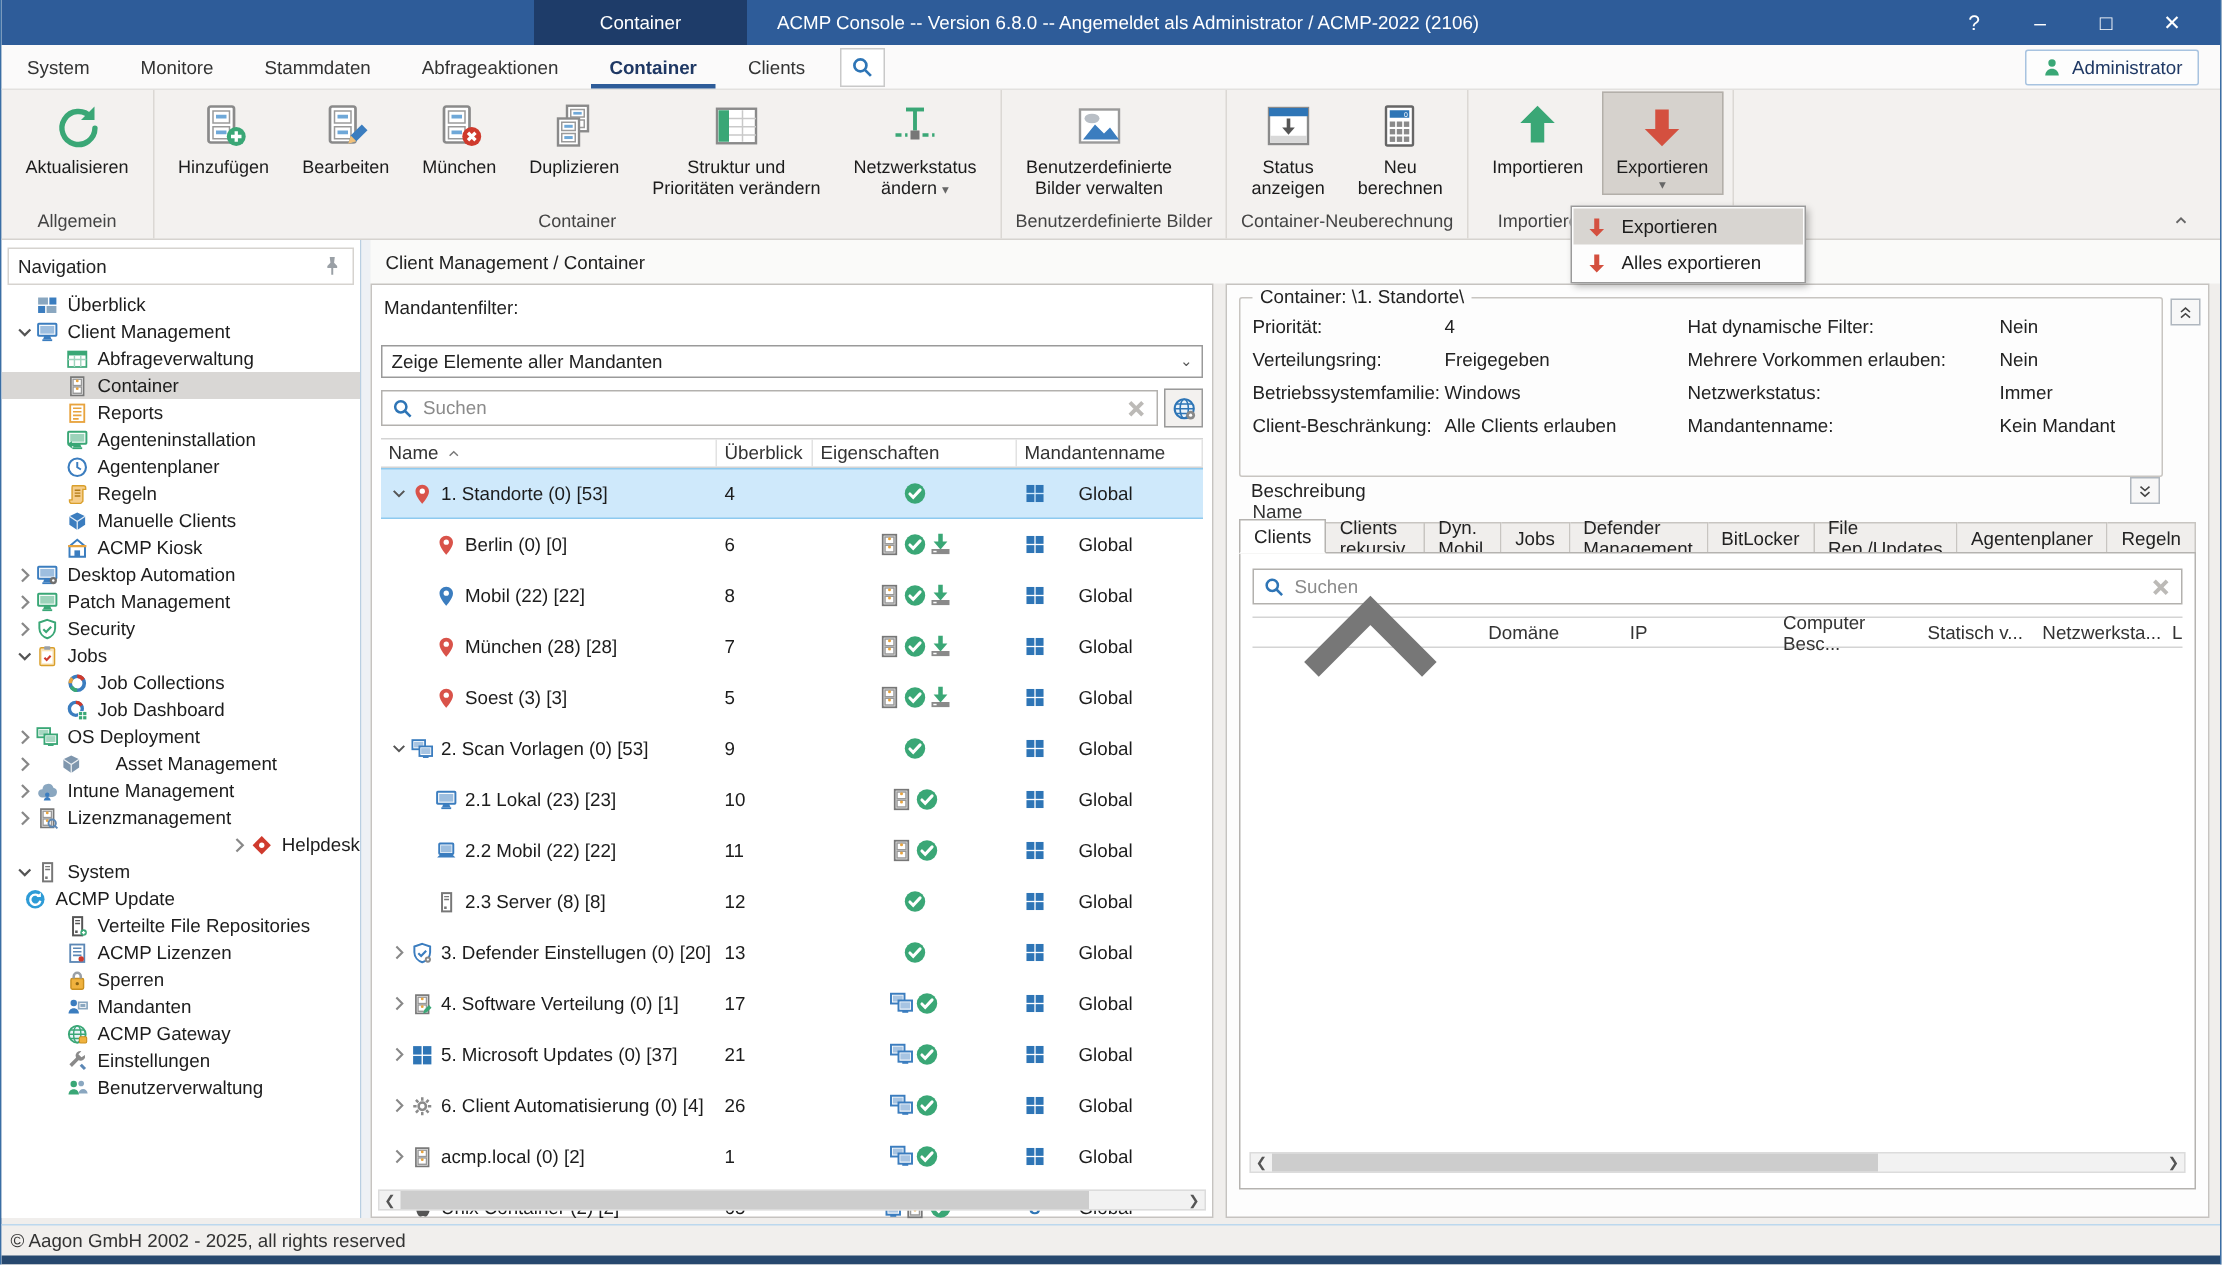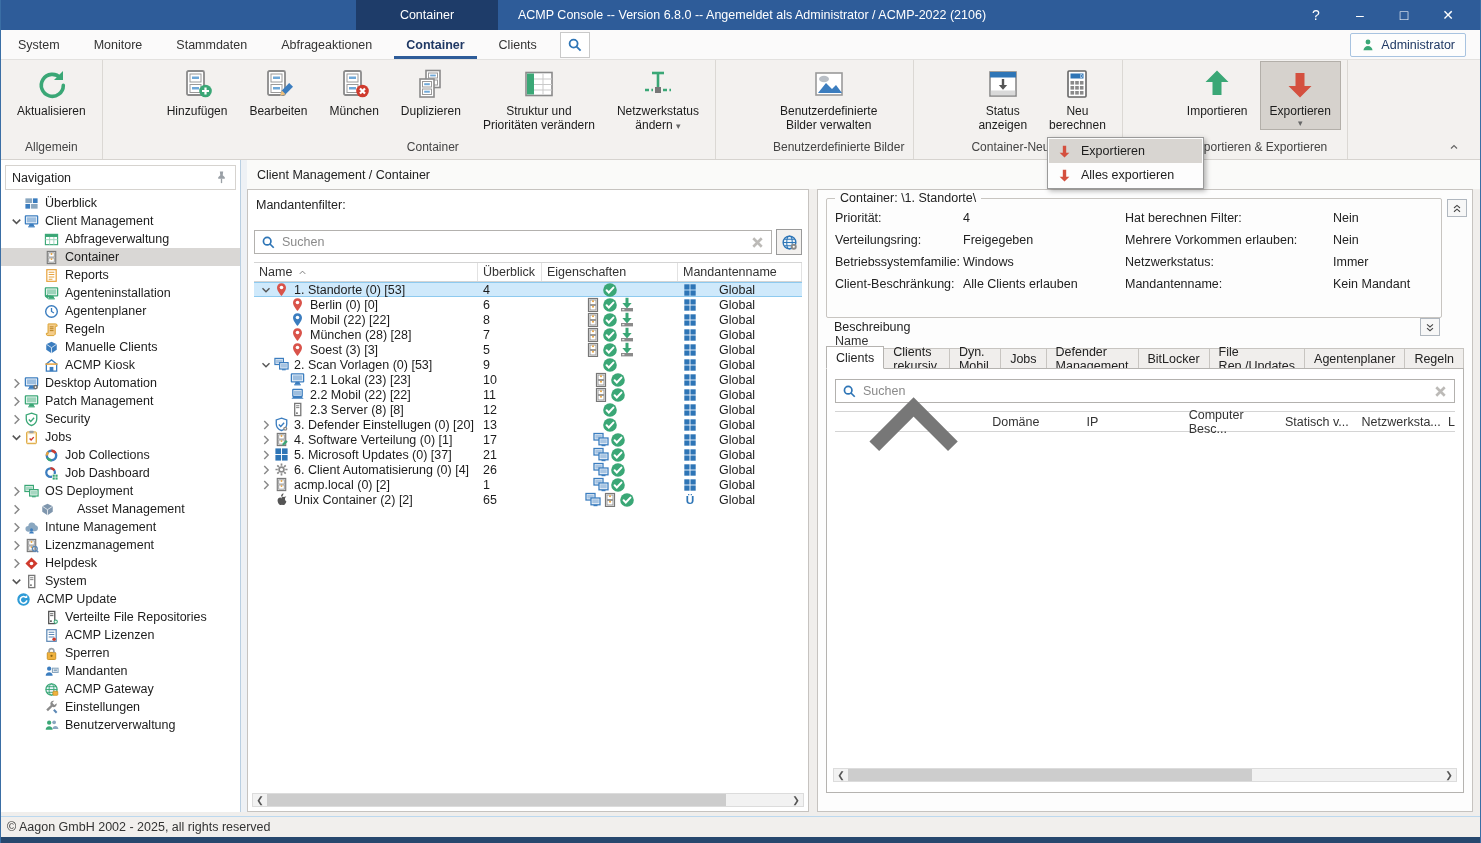--- a/index.html
+++ b/index.html
@@ -71,21 +71,21 @@
   .search-box .ph { color:#8a8a8a; font-size:12.5px; flex:1; }
   .search-box .clear { width:15px; height:15px; }
   .globe-btn { width:26px; height:26px; margin-top:-1px; border:1px solid #9a9a9a; background:#f3f1ef; display:flex; align-items:center; justify-content:center; }
   .globe-btn .icon { width:17px; height:17px; }
 
   
   .ttable { margin-top:7px; }
   .thead { display:flex; height:20px; border-top:1px solid #d4d4d4; border-bottom:1px solid #d4d4d4; align-items:center; font-size:12.5px; color:#333; }
   .thead .th { padding:0 5px; border-right:1px solid #e2e2e2; height:100%; display:flex; align-items:center; gap:5px; overflow:hidden; white-space:nowrap; }
   .th .sort { width:11px; height:11px; }
-  .trow { display:flex; height:15px; align-items:center; font-size:12.5px; color:#1c1c1c; }
+  .trow { display:flex; height:34px; align-items:center; font-size:12.5px; color:#1c1c1c; }
   .trow.sel { background:#cfe9fb; box-shadow:inset 0 1px 0 #8ecaef, inset 0 -1px 0 #8ecaef; }
   .tcell { padding:0 5px; height:100%; display:flex; align-items:center; overflow:hidden; white-space:nowrap; }
   .name-cell .exp { width:14px; height:14px; flex:0 0 14px; }
   .name-cell .icon { width:15px; height:15px; flex:0 0 15px; margin:0 5px 0 1px; }
   .prop-icon { width:16px; height:16px; margin-right:1px; }
   .mand-icon { width:14px; height:14px; margin-right:22px; }
 
   
   .hscroll { position:absolute; height:14px; background:#f2f2f2; border:1px solid #dcdcdc; display:flex; align-items:center; }
   .hs-arrow { width:14px; height:100%; display:flex; align-items:center; justify-content:center; color:#555; font-size:9px; }
@@ -150,21 +150,21 @@
   <div class="admin-btn">
     <span class="icon"><svg viewBox="0 0 16 16" width="100%" height="100%">
           <circle cx="8" cy="4.6" r="2.8" fill="#3aa776"></circle>
           <path d="M2.8 14c.4-3.2 2.4-5 5.2-5s4.8 1.8 5.2 5z" fill="#3aa776"></path>
         </svg></span>
     <span>Administrator</span>
   </div>
 </div>
 
 <div class="ribbon">
-  <div id="ribbonGroups" style="display:flex;gap:48px;">
+  <div id="ribbonGroups" style="display:flex;">
       <div class="rgroup">
         <div class="rbuttons">
           <div class="rbtn">
             <span class="ricon"><svg viewBox="0 0 32 32" width="100%" height="100%">
                 <path d="M25.5 10a11 11 0 1 0 2.8 7.4" fill="none" stroke="#3aa776" stroke-width="3.6" stroke-linecap="round"></path>
                 <path d="M28 3v9h-9z" fill="#3aa776"></path>
               </svg></span>
             <div class="rtext">Aktualisieren</div>
           </div>
         </div>
@@ -548,21 +548,21 @@
             <rect x="3.5" y="1.5" width="9" height="13" fill="#fff" stroke="#777" stroke-width="1.2"></rect>
             <rect x="5" y="3" width="6" height="4.5" fill="none" stroke="#999"></rect>
             <rect x="5" y="8.5" width="6" height="4.5" fill="none" stroke="#999"></rect>
             <circle cx="8" cy="4.2" r="1" fill="#e8a33d"></circle>
             <circle cx="8" cy="9.7" r="1" fill="#e8a33d"></circle>
             <circle cx="11.5" cy="11.5" r="2.6" fill="none" stroke="#5b87b5" stroke-width="1.4"></circle>
             <path d="M13.4 13.4l1.8 1.8" stroke="#5b87b5" stroke-width="1.4"></path>
           </svg></span>
         <span>Lizenzmanagement</span>
       </div>
-      <div class="nav-item" style="padding-left: 8px;">
+      <div class="nav-item" style="padding-left: 8px; justify-content: flex-end;">
         <span class="exp"><svg viewBox="0 0 16 16" width="100%" height="100%">
             <path d="M6 3.5l4.5 4.5L6 12.5" stroke="#888" stroke-width="1.6" fill="none"></path>
           </svg></span>
         <span class="icon"><svg viewBox="0 0 16 16" width="100%" height="100%">
             <path d="M1.5 8L8 1.5 14.5 8 8 14.5z" fill="#cf3a2d"></path>
             <circle cx="8" cy="8" r="1.9" fill="#fff"></circle>
           </svg></span>
         <span>Helpdesk</span>
       </div>
       <div class="nav-item" style="padding-left: 8px;">
@@ -653,20 +653,24 @@
         <span>Benutzerverwaltung</span>
       </div>
     </div>
 </div>
 <div class="splitgap"></div>
 
 <div class="breadcrumb">Client Management / Container</div>
 
 <div class="panel" id="centerPanel">
   <div class="field-label">Mandantenfilter:</div>
+  <div class="select">
+    <span>Zeige Elemente aller Mandanten</span>
+    <span class="chev">⌄</span>
+  </div>
   <div class="search-row">
     <div class="search-box">
       <span class="icon"><svg viewBox="0 0 16 16" width="100%" height="100%">
             <circle cx="6.6" cy="6.6" r="4" fill="none" stroke="#2e75b6" stroke-width="1.8"></circle>
             <path d="M9.6 9.6l4 4" stroke="#2e75b6" stroke-width="1.8"></path>
           </svg></span>
       <span class="ph">Suchen</span>
       <span class="clear"><svg viewBox="0 0 16 16" width="100%" height="100%">
             <path d="M3.5 3.5l9 9M12.5 3.5l-9 9" stroke="#bcbab7" stroke-width="2.8"></path>
           </svg></span>
@@ -1244,21 +1248,21 @@
   <div class="collapse-btn">
       <span style="width:12px;height:12px;display:block"><svg viewBox="0 0 16 16" width="100%" height="100%">
           <path d="M4 8l4-3.5L12 8M4 13l4-3.5 4 3.5" stroke="#444" stroke-width="1.4" fill="none"></path>
         </svg></span>
     </div>
   <div class="groupbox">
     <div class="legend">Container: \1. Standorte\</div>
     <div class="dgrid" id="detailGrid">
         <div class="lab">Priorität:</div>
         <div class="val">4</div>
-        <div class="lab">Hat berechnen Filter:</div>
+        <div class="lab">Hat dynamische Filter:</div>
         <div class="val">Nein</div>
         <div class="lab">Verteilungsring:</div>
         <div class="val">Freigegeben</div>
         <div class="lab">Mehrere Vorkommen erlauben:</div>
         <div class="val">Nein</div>
         <div class="lab">Betriebssystemfamilie:</div>
         <div class="val">Windows</div>
         <div class="lab">Netzwerkstatus:</div>
         <div class="val">Immer</div>
         <div class="lab">Client-Beschränkung:</div>

